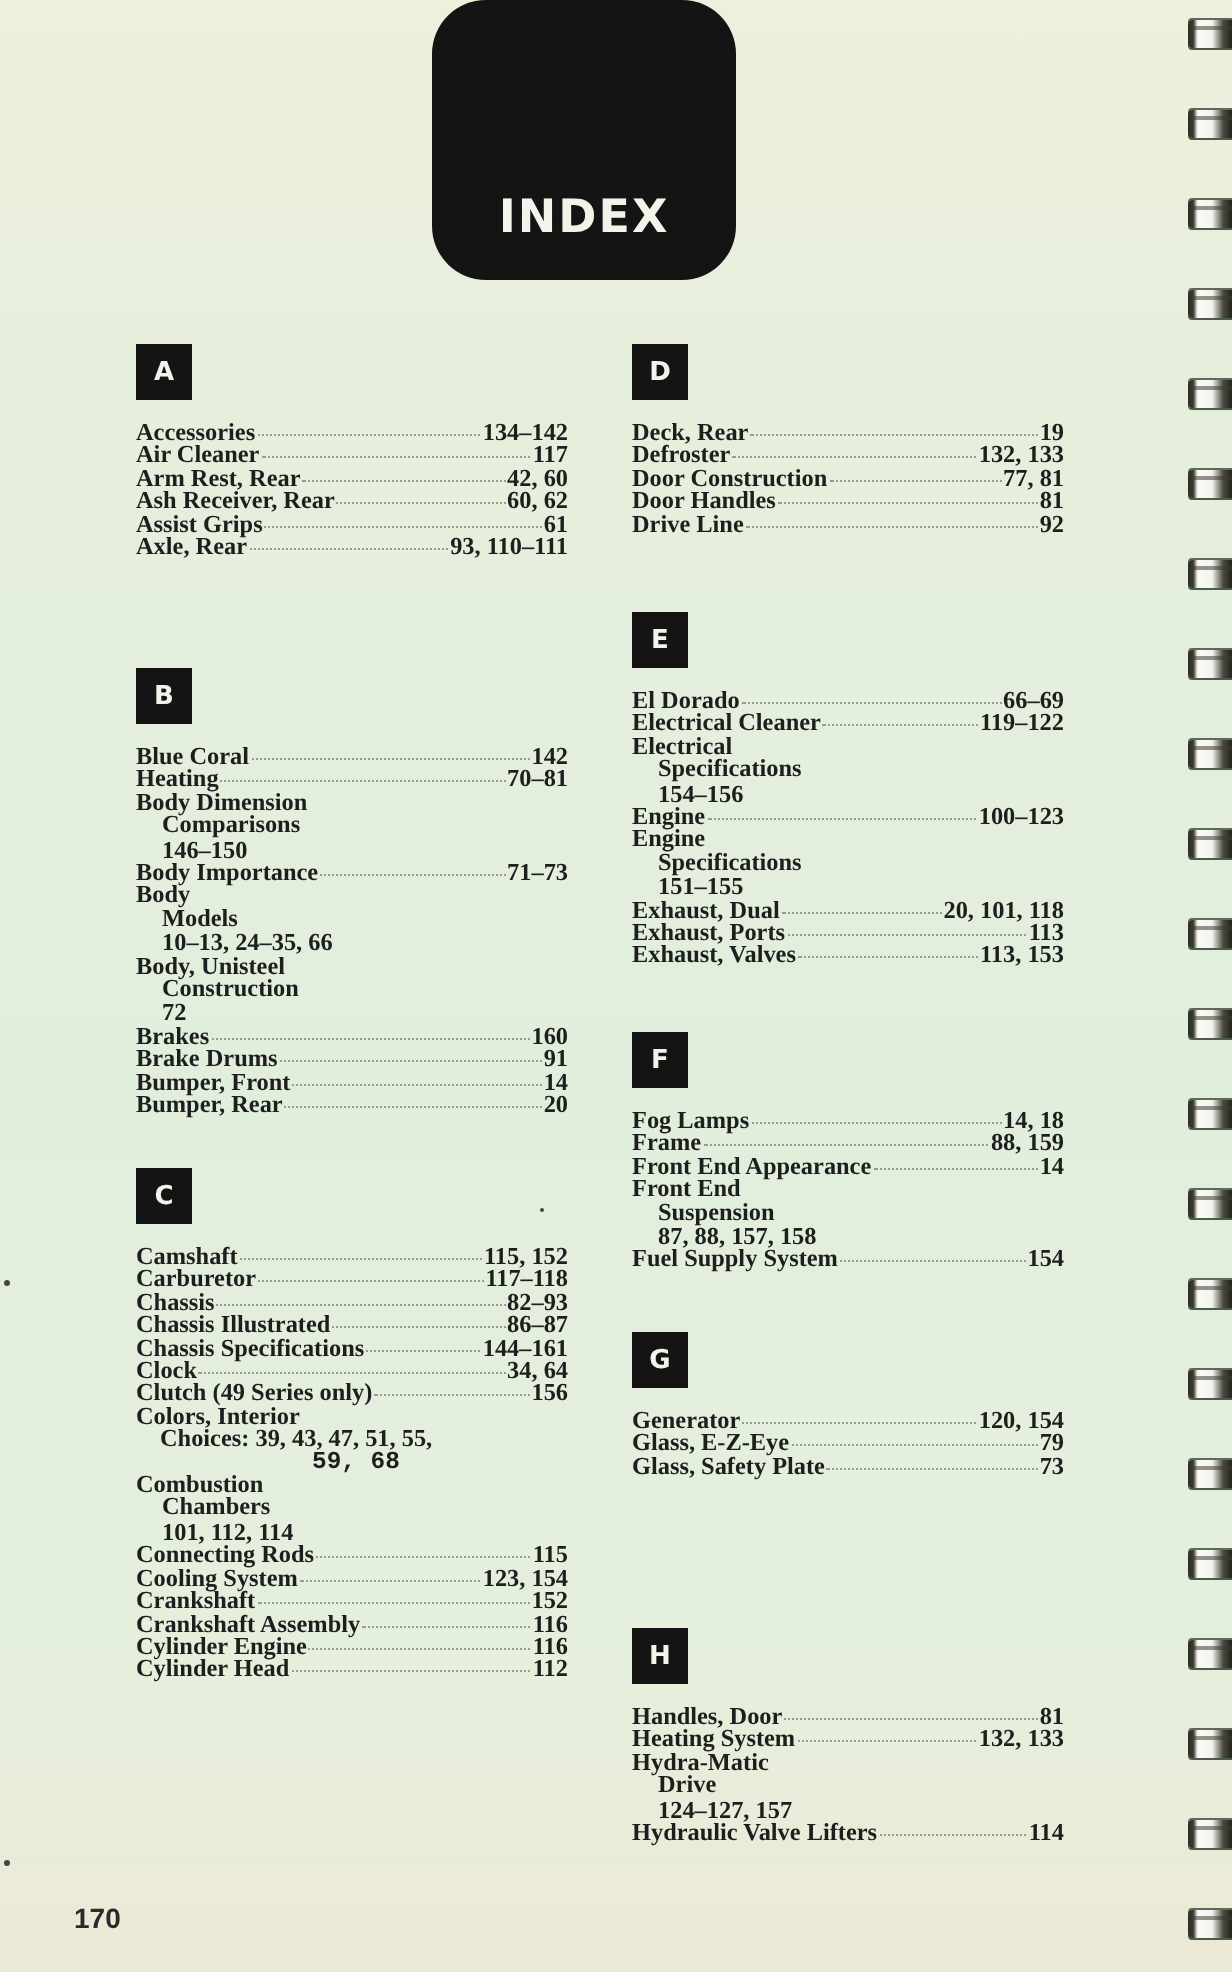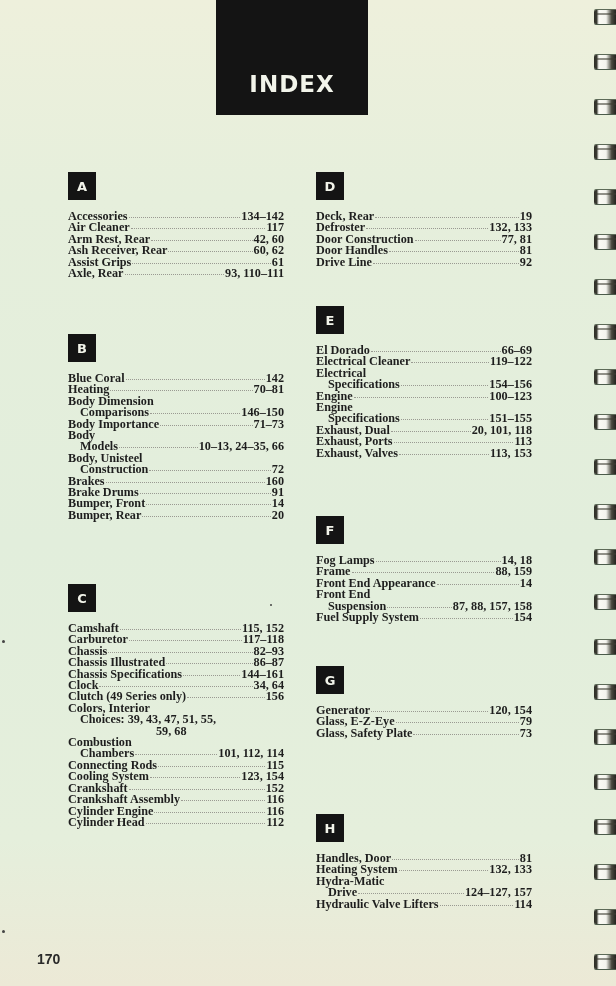--- a/index.html
+++ b/index.html
@@ -6,24 +6,25 @@
   html, body { width: 616px; height: 986px; overflow: hidden; }
   body {
     position: relative;
     background: linear-gradient(180deg, #eef0dc 0%, #e6efdc 20%, #e2eedc 55%, #e5efdc 85%, #ece9d6 100%);
     font-family: "Liberation Serif", "DejaVu Serif", serif;
     color: #1e1e1e;
   }
   .page { position: absolute; left: 0; top: 0; width: 616px; height: 986px; }
 
   .title-block {
-    position: absolute; left: 216px; top: 0; width: 152px; height: 115px;
+    position: absolute; left: 216px; top: 0; width: 152px; height: 140px;
     background: #141414;
     display: flex; align-items: flex-end; justify-content: center;
     padding-bottom: 18px;
+    border-radius: 27px;
   }
   .title-text {
     font-family: "DejaVu Sans", "Liberation Sans", sans-serif;
     font-weight: bold; font-size: 23px; letter-spacing: 1px;
     color: #f2f4ea;
   }
 
   .column { position: absolute; width: 216px; }
   .col-left { left: 68px; top: 172px; }
   .col-right { left: 316px; top: 172px; }
@@ -39,22 +40,22 @@
   }
 
   .entry { font-size: 12.2px; line-height: 11.4px; font-weight: bold; }
   .entry-line { display: flex; align-items: baseline; white-space: nowrap; }
   .entry-line .term { flex: 0 0 auto; }
   .entry-line .leader {
     flex: 1 1 auto; overflow: hidden; margin: 0 1px;
     border-bottom: 1.5px dotted #9a9a92; height: 1px; position: relative; top: -2px;
   }
   .entry-line .pages { flex: 0 0 auto; }
-  .indent { padding-left: 12px; }
-  .sub-indent { padding-left: 88px; }
+  .indent { padding-left: 12px; flex-direction: column; }
+  .sub-indent { padding-left: 88px; font-family: Liberation Mono, monospace; }
 
   .page-number {
     position: absolute; left: 37px; top: 951px;
     font-family: Liberation Sans, sans-serif;
     font-weight: bold; font-size: 14px; color: #2a2a2a;
   }
 
   .binding { position: absolute; right: 0; top: 0; width: 30px; height: 986px; }
   .ring {
     position: absolute; right: 0; width: 22px; height: 14px;

